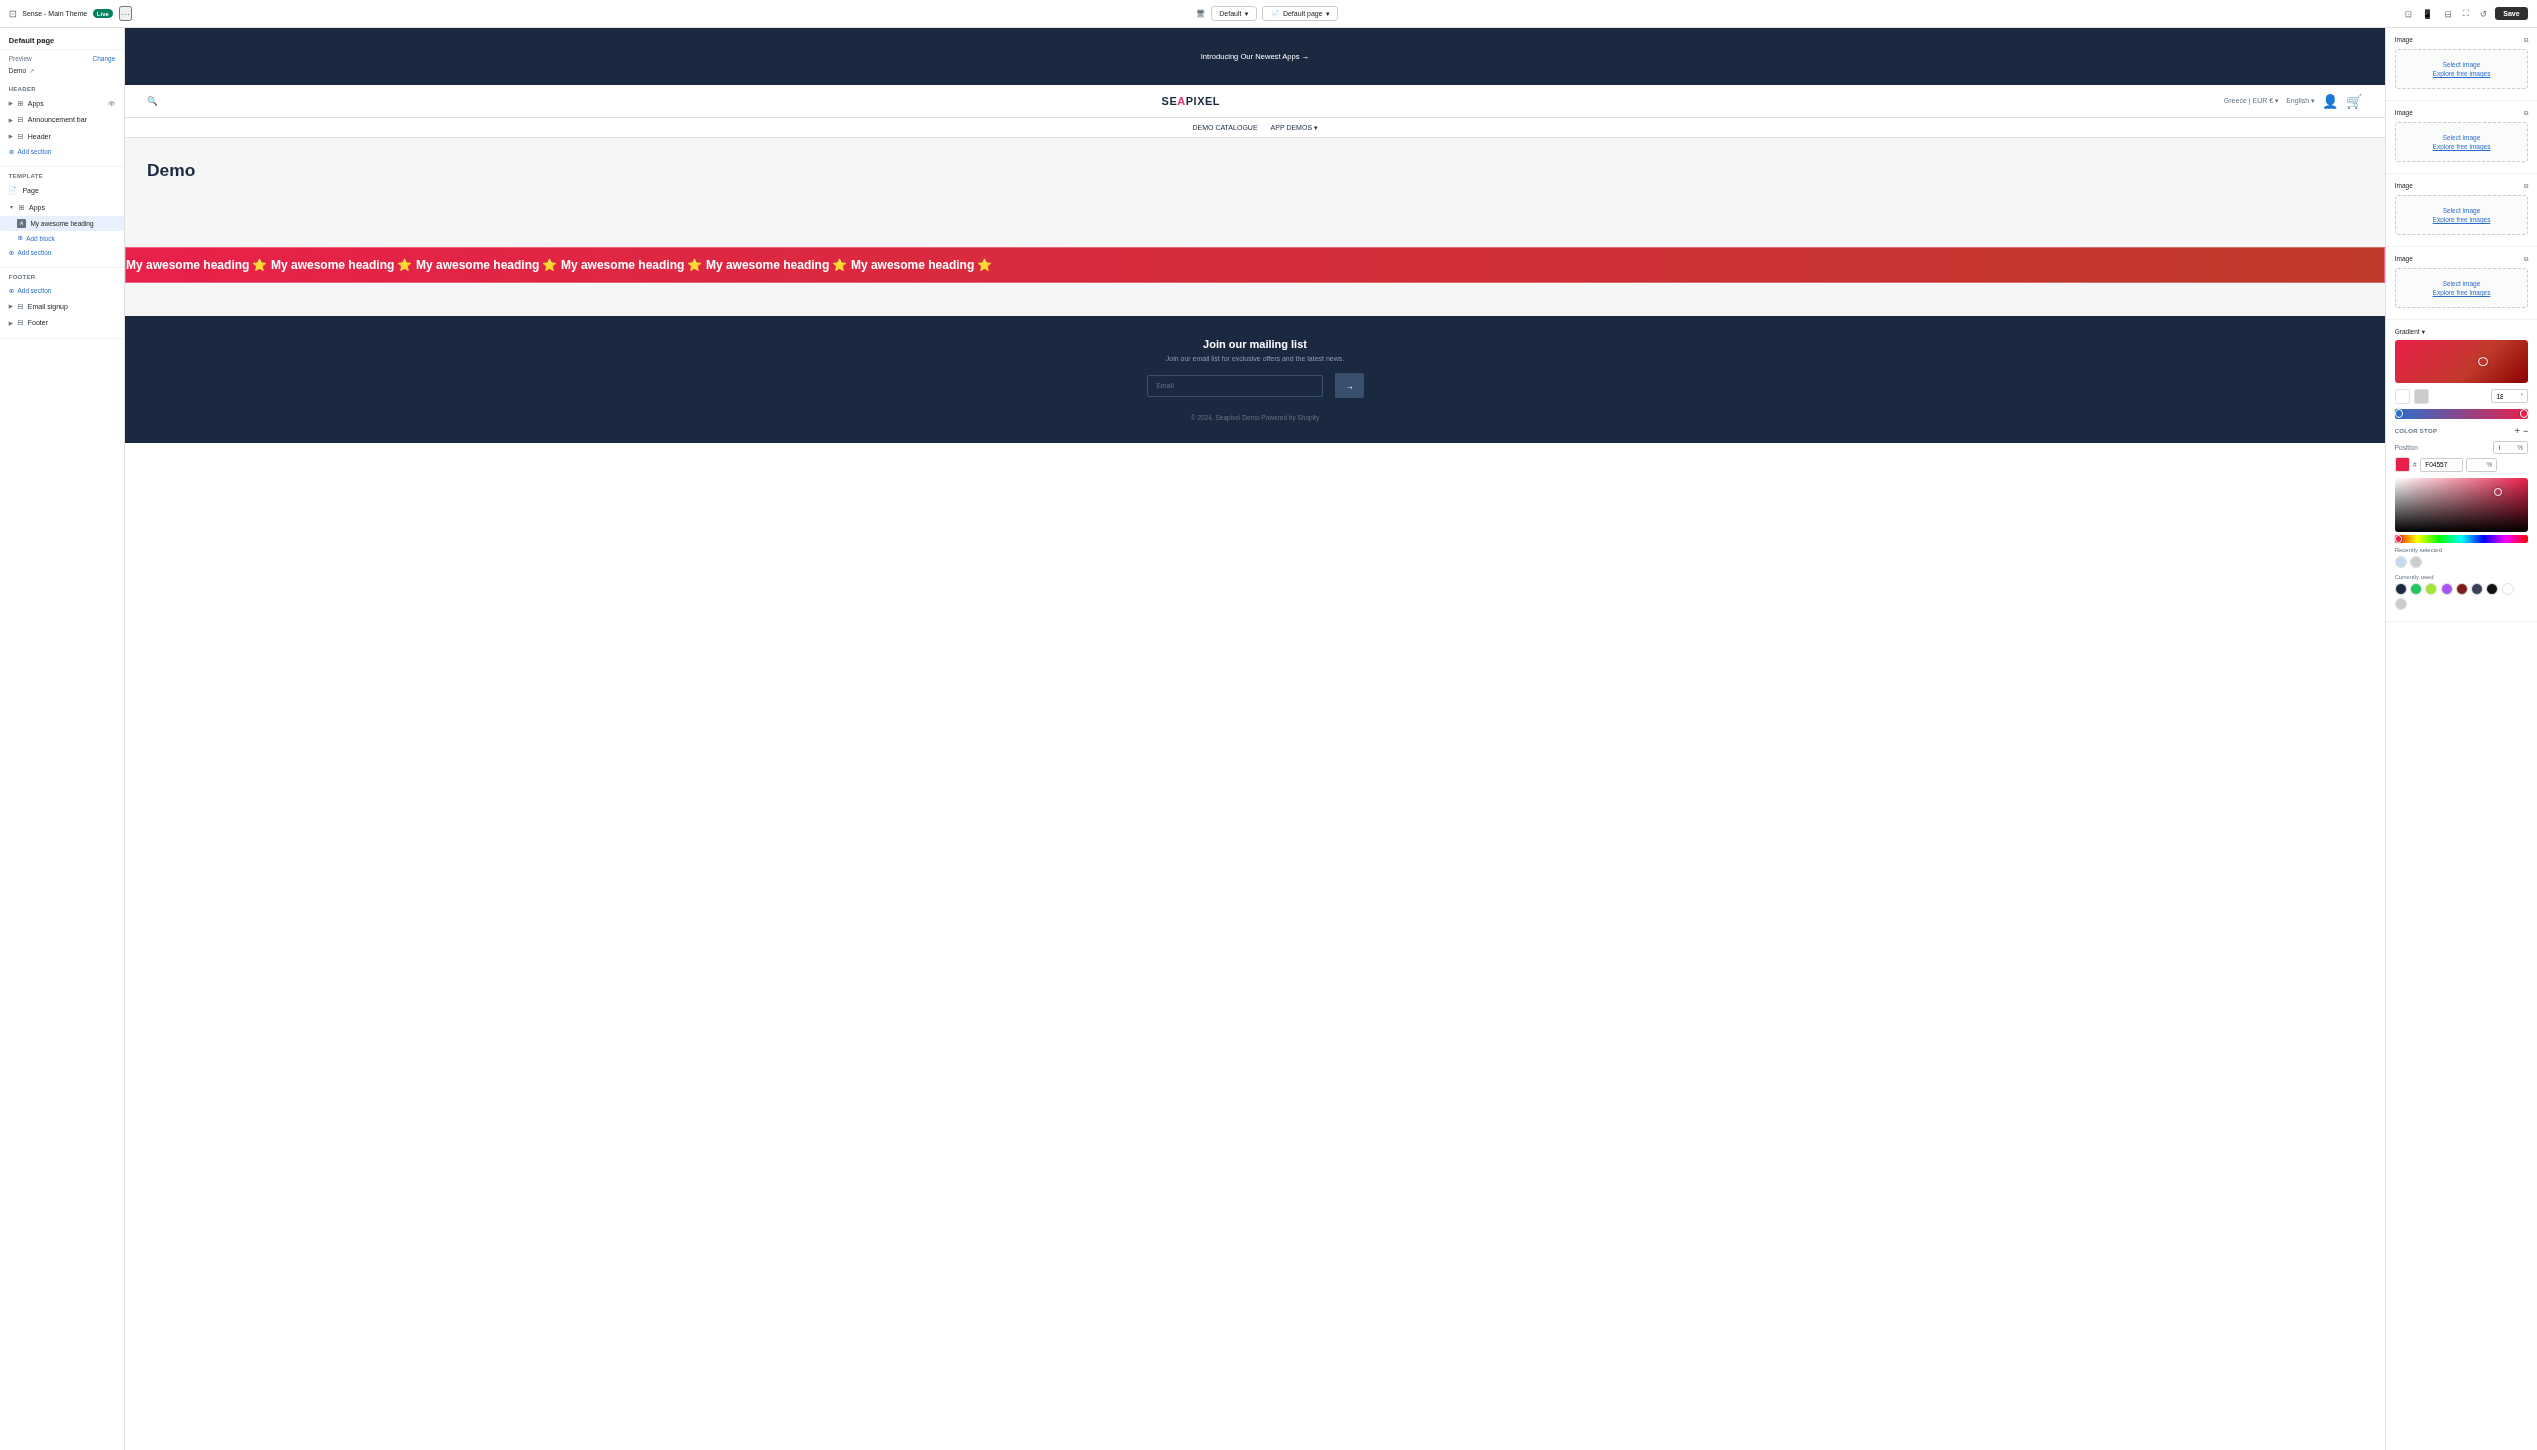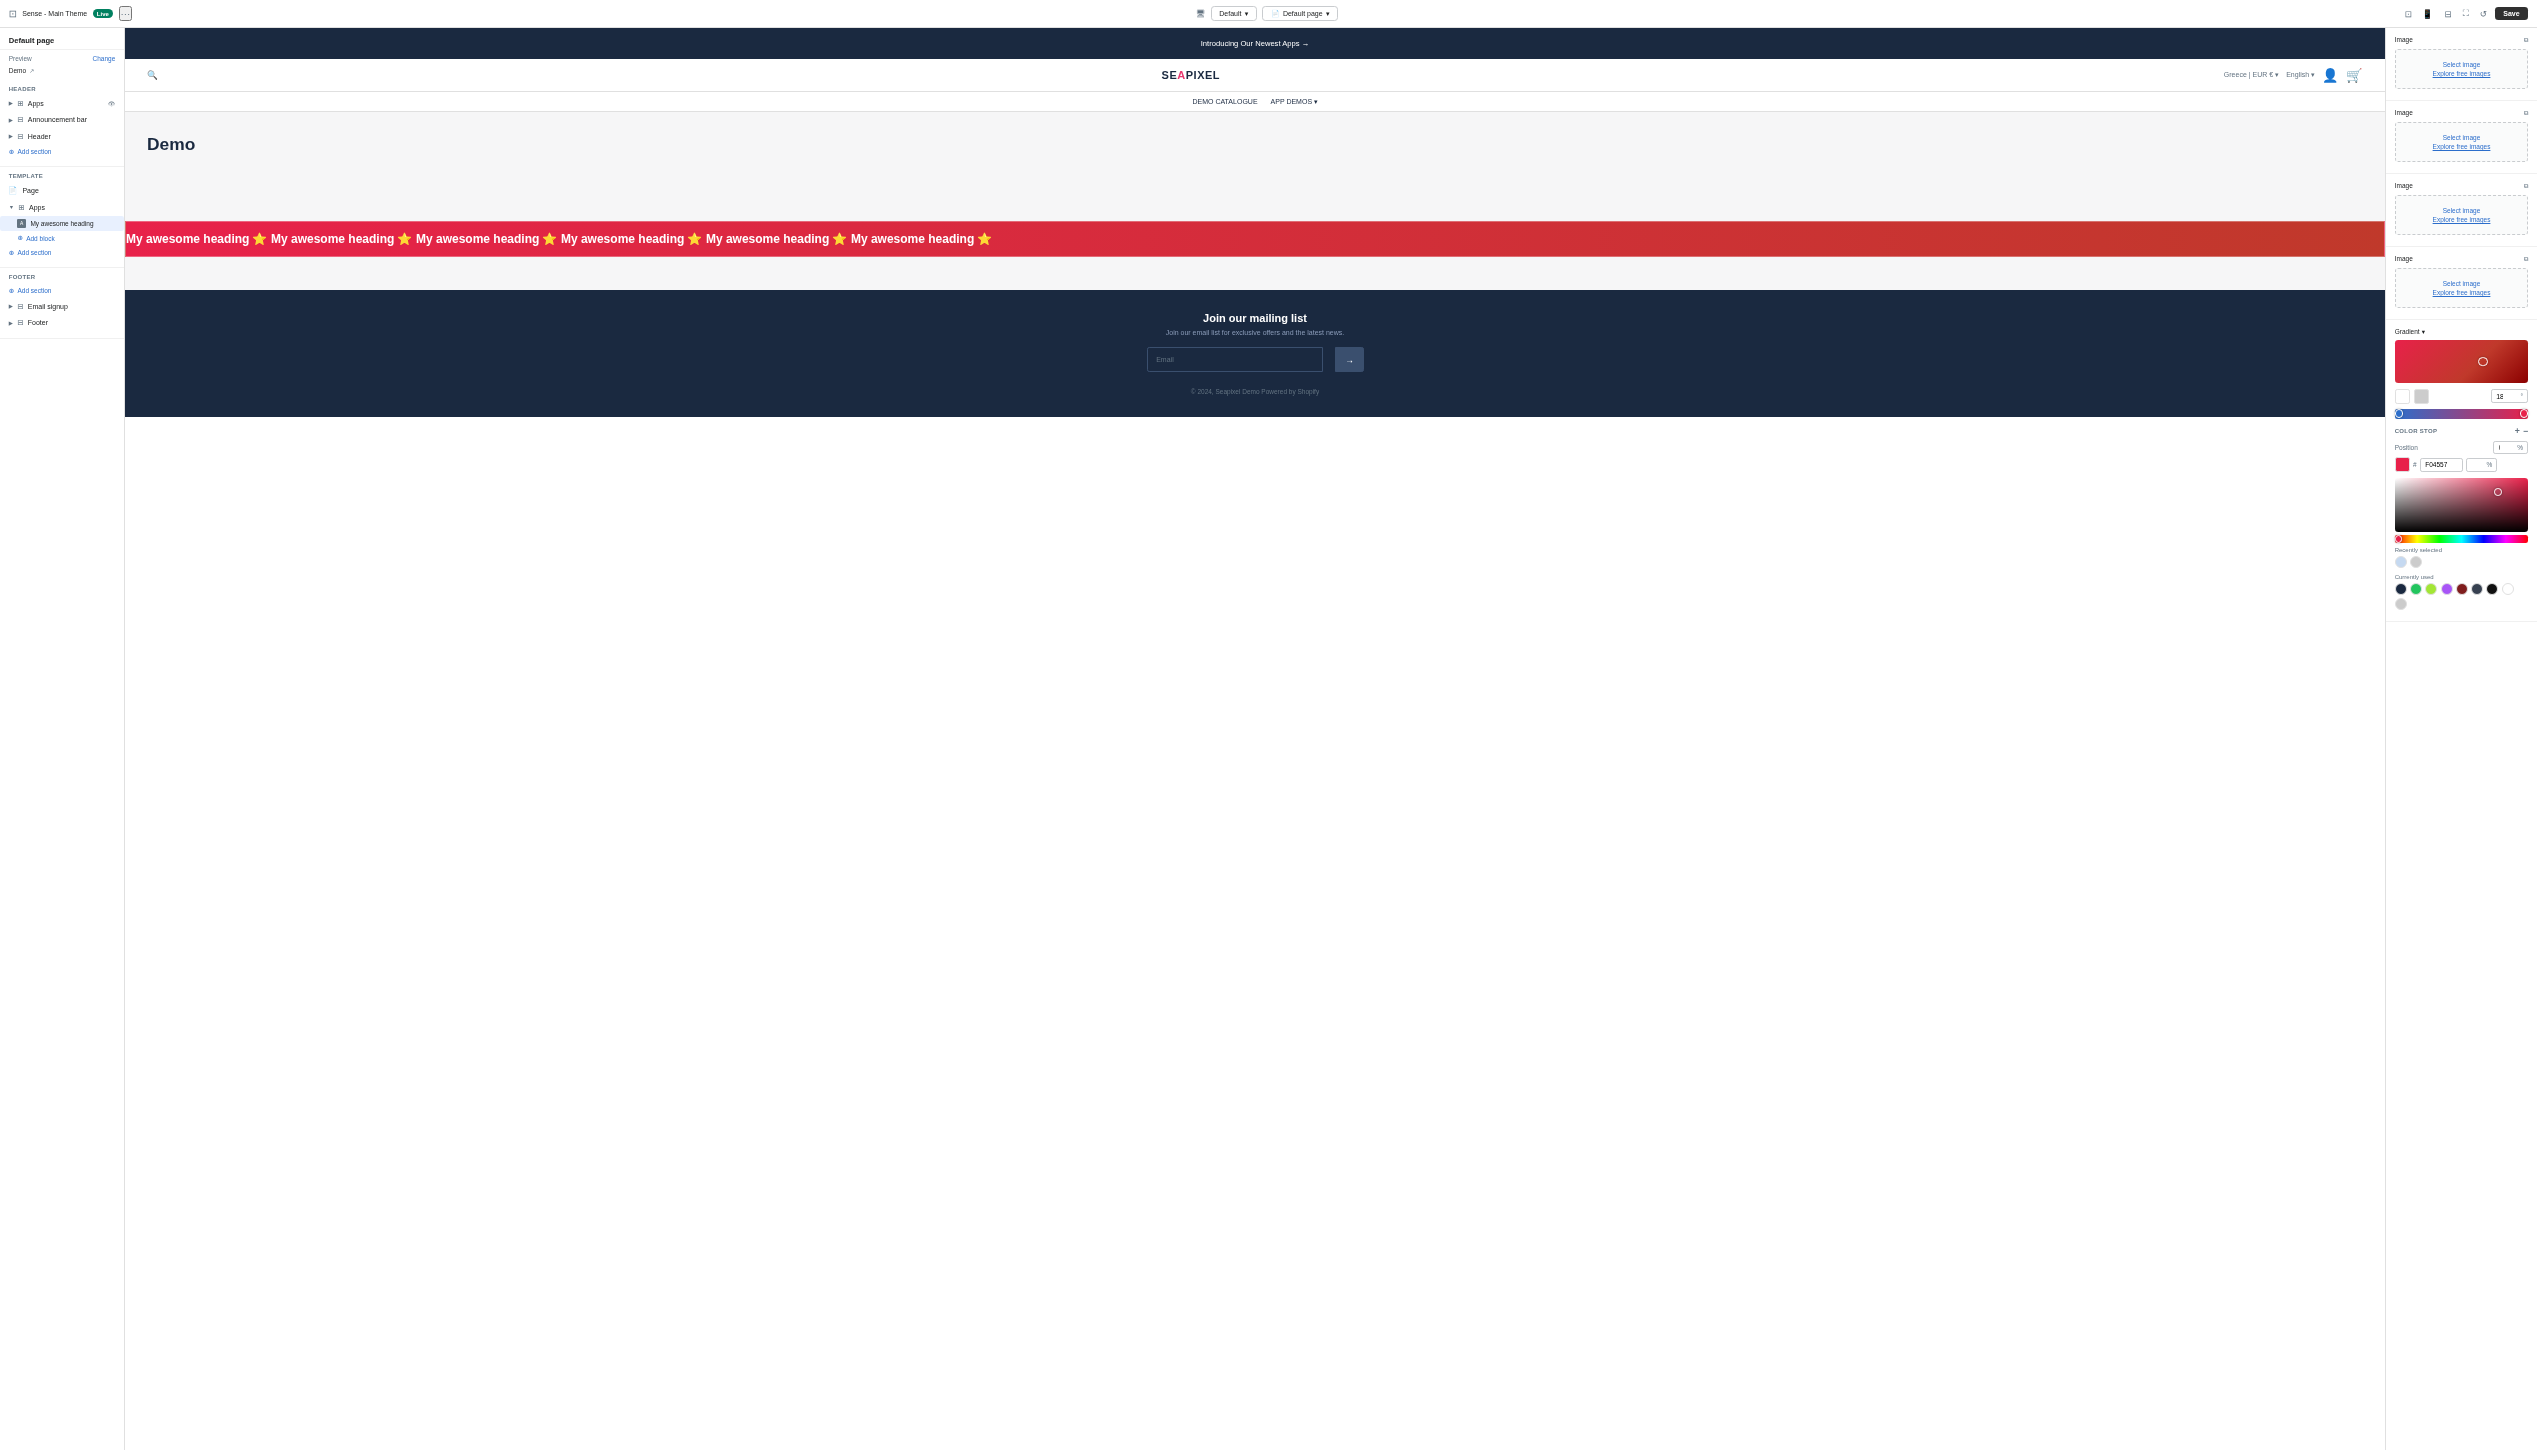--- a/index.html
+++ b/index.html
@@ -66,21 +66,21 @@
 
     
     .main-canvas { flex: 1; overflow-y: auto; background: #f1f2f4; display: flex; flex-direction: column; }
 
     
     .preview-frame { background: #fff; width: 100%; min-height: 100%; }
 
     
     .announcement-bar {
       background: #1a2940; color: #fff; text-align: center;
-      padding: 11px; font-size: 7.6px; display: flex; align-items: center; justify-content: center; gap: 4.3px;
+      padding: 24px; font-size: 7.6px; display: flex; align-items: center; justify-content: center; gap: 4.3px;
     }
 
     
     .store-nav {
       background: #fff; border-bottom: 0.5px solid #e0e0e0;
       padding: 8.7px 22px; display: flex; align-items: center; justify-content: space-between;
     }
     .store-logo { font-size: 11px; font-weight: 700; letter-spacing: 0.5px; color: #1a2940; }
     .store-logo span { color: #e8366e; }
     .store-meta { display: flex; align-items: center; gap: 7.6px; font-size: 7px; color: #637381; }
@@ -102,21 +102,21 @@
     .marquee-text { display: inline-block; animation: marquee 8s linear infinite; text-align: right; }
     @keyframes marquee { 0% { transform: translateX(0); } 100% { transform: translateX(-50%); } }
 
     
     .store-footer {
       background: #1a2940; color: #fff; padding: 22px;
       text-align: center;
     }
     .footer-heading { font-size: 11px; font-weight: 600; margin-bottom: 5.4px; }
     .footer-sub { font-size: 7px; color: #8a9bb8; margin-bottom: 11px; }
-    .email-form { display: flex; gap: 12px; max-width: 217px; margin: 0 auto 16.3px; }
+    .email-form { display: flex; gap: 12px; max-width: 217px; margin: 0 auto 16.3px; align-items: center; }
     .email-input {
       flex: 1; padding: 6.5px 8.7px; border: 0.5px solid #3a4f6e;
       background: #1a2940; color: #fff; font-size: 7px; border-radius: 2.2px 0 0 2.2px;
       outline: none;
     }
     .email-input::placeholder { color: #637381; }
     .email-submit {
       background: #3a4f6e; border: 0.5px solid #3a4f6e; color: #fff;
       padding: 6.5px 8.7px; cursor: pointer; border-radius: 0 2.2px 2.2px 0;
       font-size: 8.7px;

